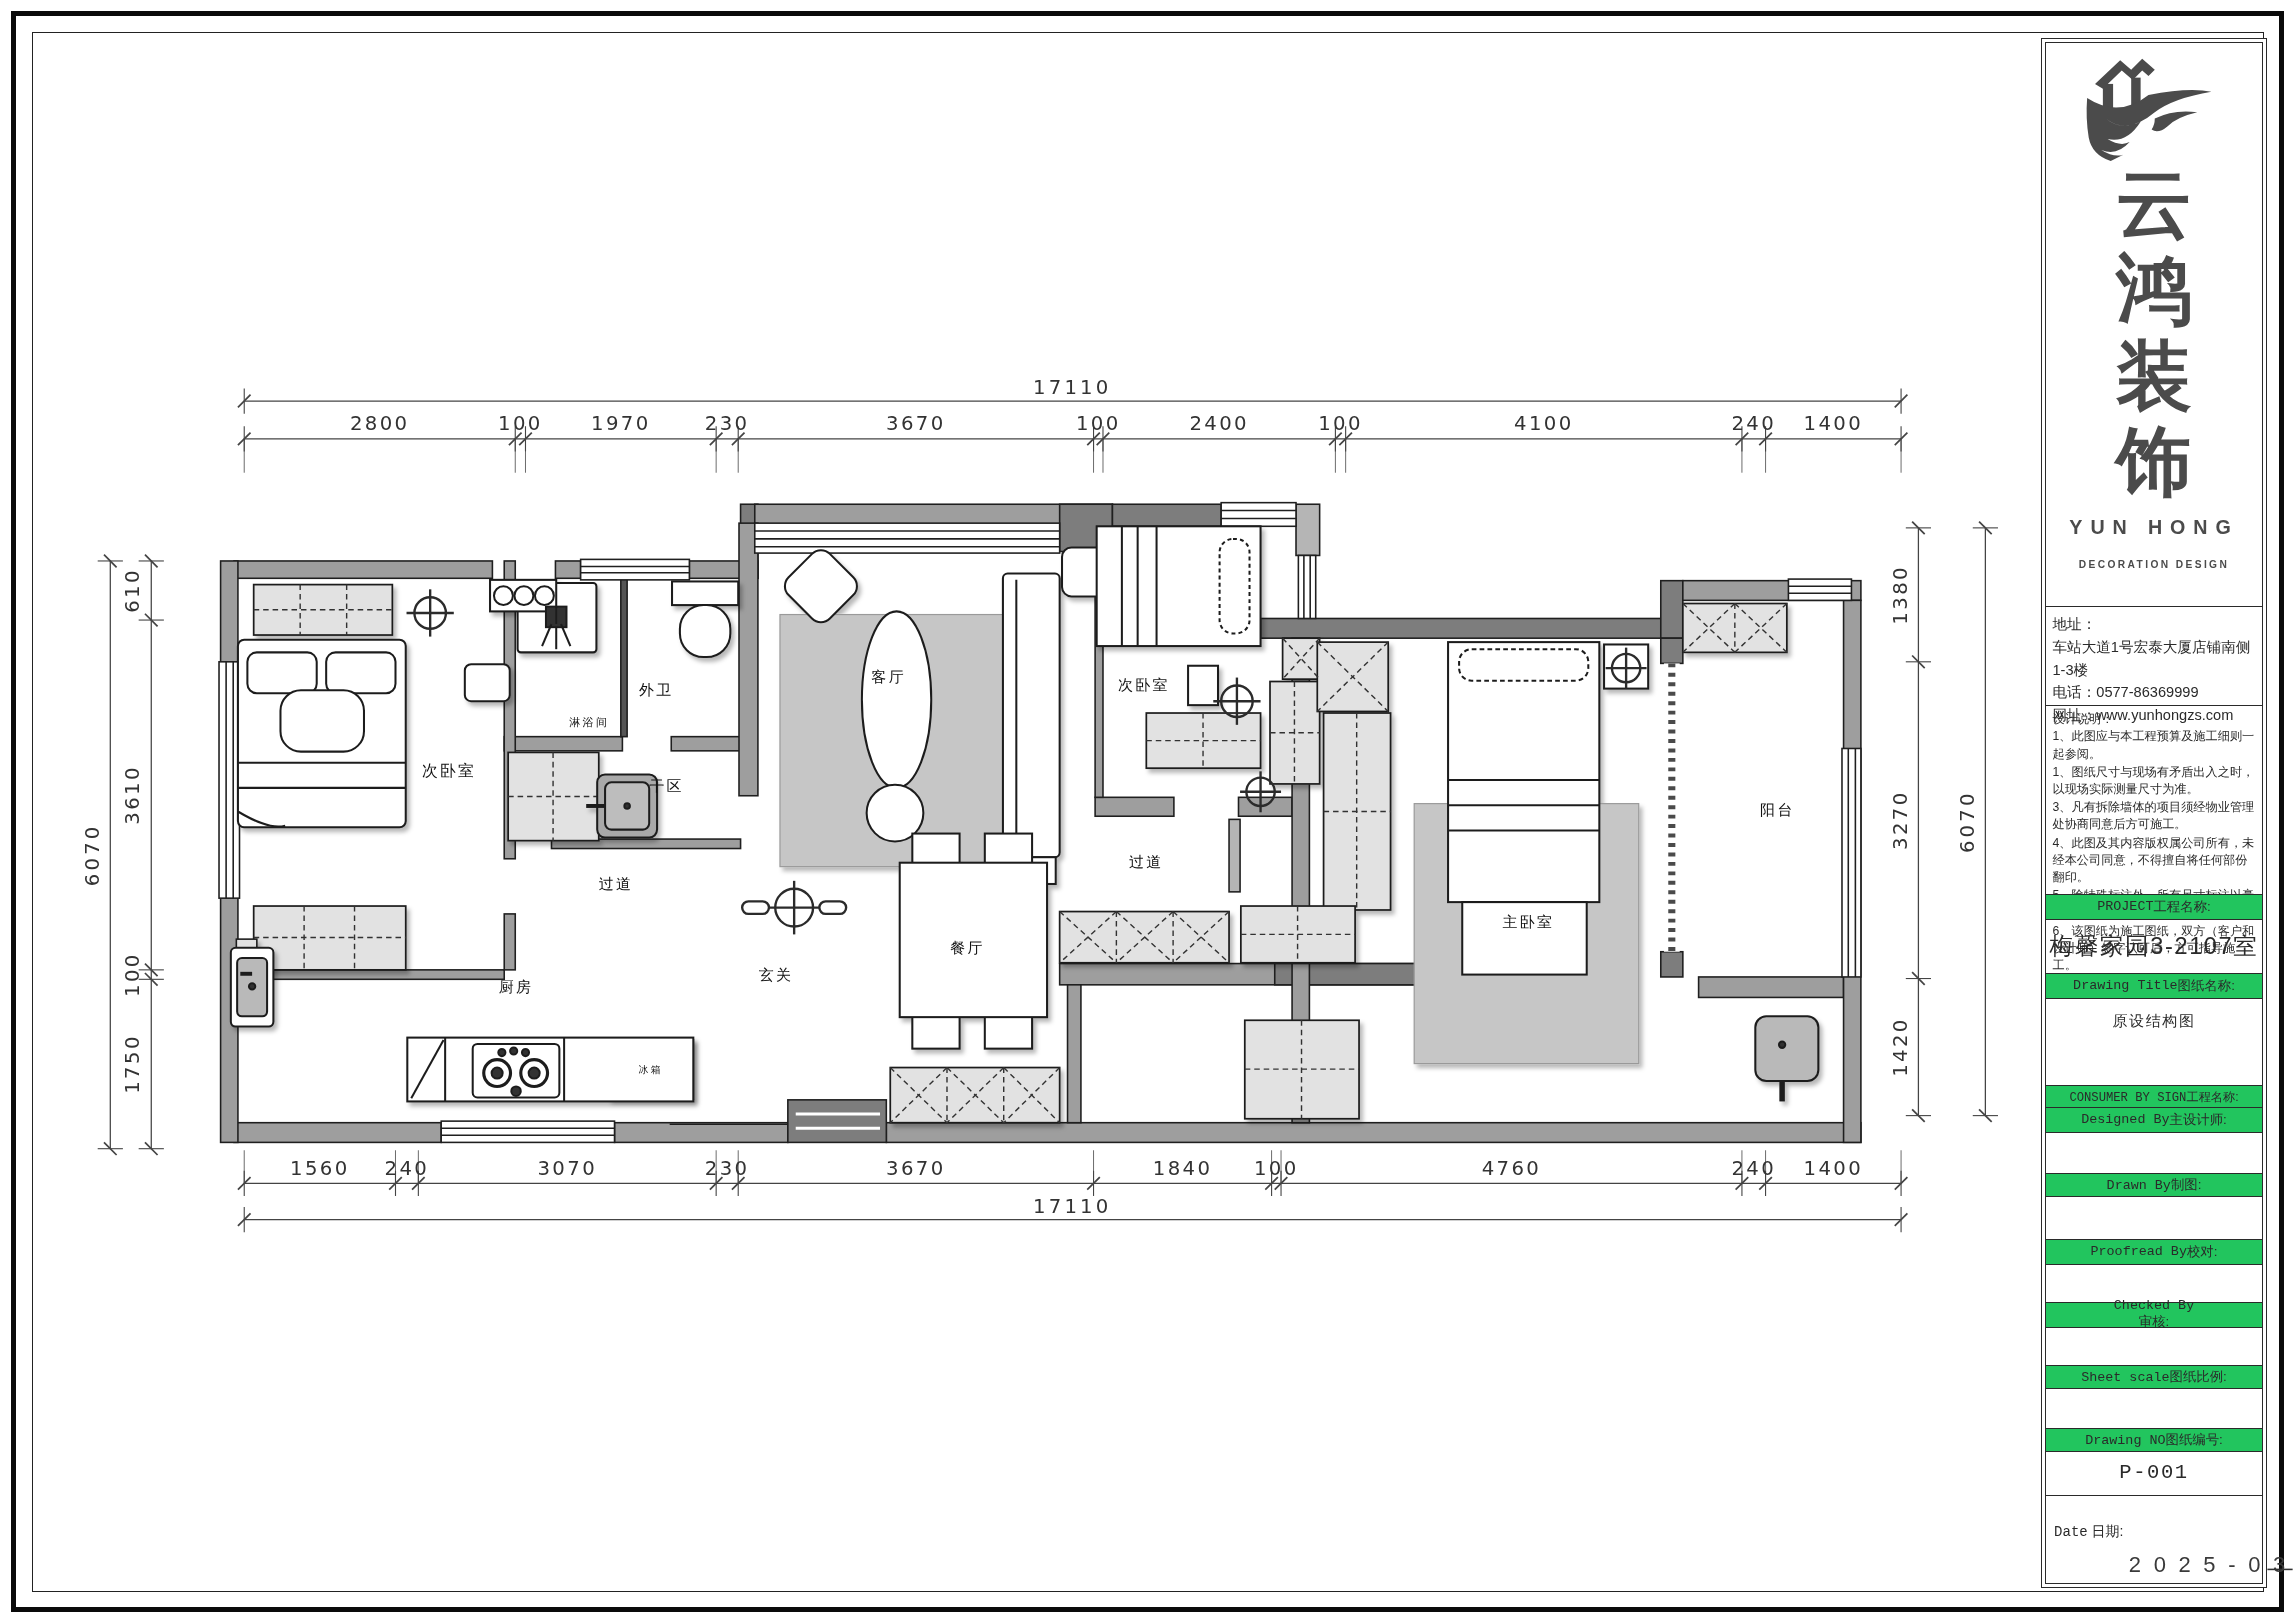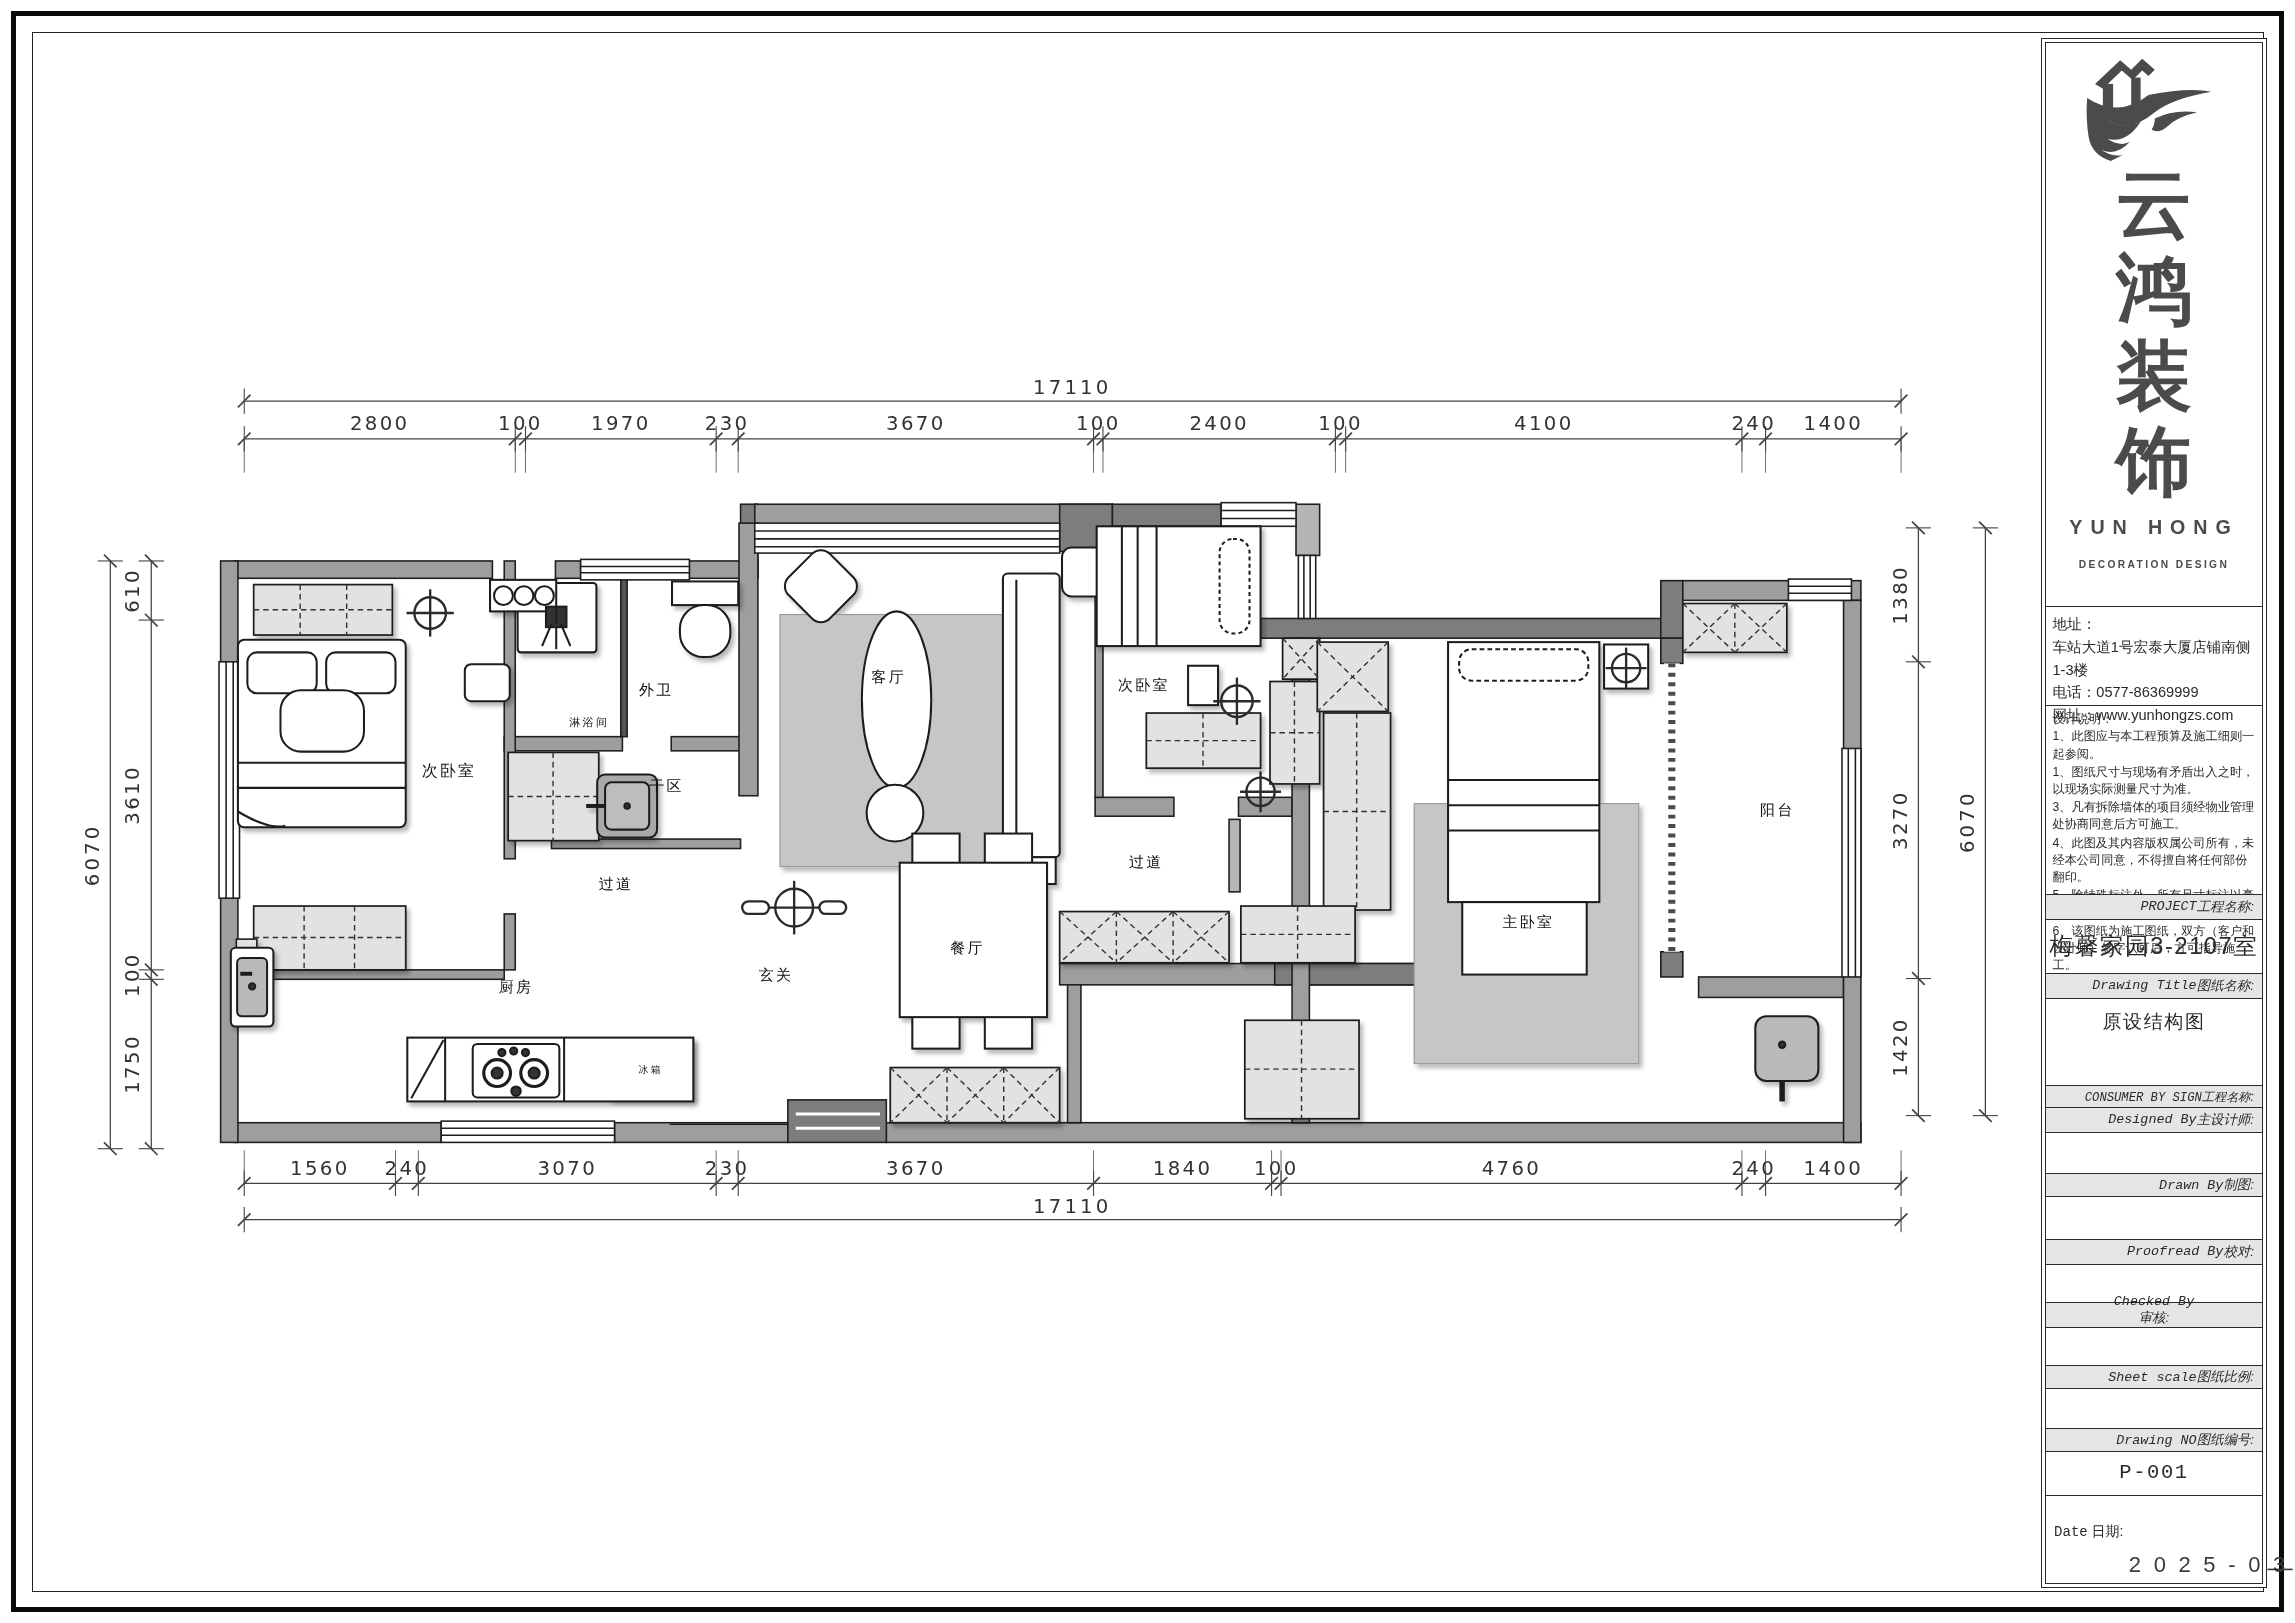--- a/index.html
+++ b/index.html
@@ -8,23 +8,23 @@
   .sheet-border{position:absolute;left:11px;top:11px;right:11px;bottom:11px;
        border:5.5px solid #0a0a0a;}
   .inner-frame{position:absolute;left:31.5px;top:31.5px;right:31.5px;bottom:31.5px;
        border:1.6px solid #222;}
   #plan-svg{position:absolute;left:0;top:0;}
   
   .titleblock{position:absolute;left:2041px;top:38px;width:224px;height:1548px;
        border:1.6px solid #2a2a2a;background:#fff;z-index:5;}
   .tb-inner{position:absolute;left:3.2px;top:3.2px;right:3.2px;bottom:3.2px;border:1.6px solid #2a2a2a;}
   .tb-abs{position:absolute;left:0;right:0;}
-  .tb-row{display:flex;justify-content:flex-end;align-items:center;
+  .tb-row{display:flex;justify-content:center;align-items:center;
        padding:0 7.9px;font-size:13.4px;border-top:1.6px solid #2a2a2a;border-bottom:1.6px solid #2a2a2a;
-       background:#e5e5e5;font-style:italic;}
+       background:#22c55e;}
   .tb-row .en{font-family:"Liberation Mono","DejaVu Sans Mono",monospace;letter-spacing:0px;white-space:nowrap;}
   .tb-row .zh{white-space:nowrap;}
   .tb-value{display:flex;align-items:center;justify-content:center;font-size:23.6px;letter-spacing:1.6px;}
   .logo-wrap{position:absolute;left:0;right:0;top:0;height:563px;display:flex;
        flex-direction:column;align-items:center;}
   .logo-chars{display:flex;flex-direction:column;align-items:center;font-size:76px;
        font-weight:bold;line-height:1.13;color:#4b4b4b;letter-spacing:0;}
   .logo-en{margin-top:11px;font-size:19.7px;font-weight:bold;letter-spacing:7.9px;color:#4b4b4b;}
   .logo-sub{margin-top:20px;font-size:10.2px;letter-spacing:2.4px;color:#4b4b4b;font-weight:bold;}
   .contact{position:absolute;left:0;right:0;top:563px;height:99px;border-top:1.6px solid #2a2a2a;
@@ -560,21 +560,21 @@
   <div class="tb-abs tb-row" style="top:851px;height:23.6px;">
     <span class="en">PROJECT</span>
     <span class="zh">工程名称:</span>
   </div>
   <div class="tb-abs tb-value" style="top:875px;height:55px;">梅馨家园3-2107室</div>
 
   <div class="tb-abs tb-row" style="top:930px;height:23.6px;">
     <span class="en">Drawing Title</span>
     <span class="zh">图纸名称:</span>
   </div>
-  <div class="tb-abs tb-value" style="top:954px;height:49px;font-size:19px;">原设结构图</div>
+  <div class="tb-abs tb-value" style="top:954px;height:49px;font-size:15px;">原设结构图</div>
 
   <div class="tb-abs tb-row" style="top:1002px;height:23.6px;font-size:12.2px;margin-top:40px;">
     <span class="en">CONSUMER BY SIGN</span>
     <span class="zh">工程名称:</span>
   </div>
 
   <div class="tb-abs tb-row" style="top:1064px;height:23.6px;">
     <span class="en">Designed By</span>
     <span class="zh">主设计师:</span>
   </div>

